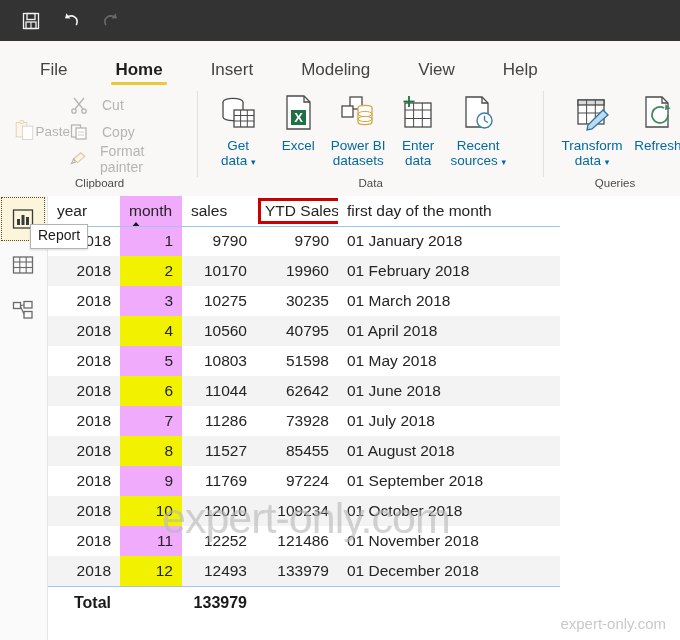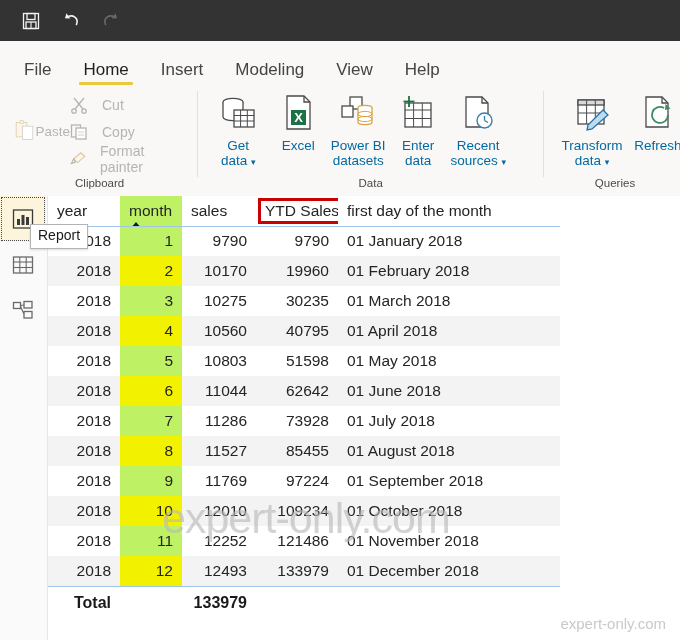--- a/index.html
+++ b/index.html
@@ -22,27 +22,27 @@
   .tb-btn{
     width:34px;height:30px;display:flex;align-items:center;justify-content:center;
     cursor:pointer;
   }
   .tb-btn svg{display:block;}
 
   
   .ribbon{ background:#f9f8f7; height:155px; position:relative; }
   .tabs{
     display:flex; align-items:flex-end; height:44px;
-    padding-left:8px; gap:0px;
+    padding-left:24px; gap:16px;
   }
   .tab{
     font-size:17px; color:#444; padding:0 16px 7px 16px;
     position:relative; cursor:pointer; line-height:1;
   }
-  .tab.active{ color:#201f1e; font-weight:normal;text-align:right; }
+  .tab.active{ color:#201f1e; font-weight:bold;text-align:right; }
   .tab.active:after{
     content:""; position:absolute; left:12px; right:12px; bottom:0;
     height:3px; background:#e8c93c; border-radius:1px;
   }
   .groups{
     display:flex; align-items:flex-start; height:108px;
     padding-left:8px; position:relative;
   }
   .group{ position:relative; height:108px; display:flex; flex-direction:column; }
   .group-body{ display:flex; flex:1; align-items:flex-start; padding-top:6px; }
@@ -117,21 +117,21 @@
   }
   th.c-year, td.c-year{ width:72px; text-align:right; }
   th.c-month, td.c-month{ width:62px; text-align:right; }
   th.c-sales, td.c-sales{ width:74px; text-align:right; }
   th.c-ytd,   td.c-ytd  { width:82px; text-align:right; }
   th.c-day,   td.c-day  { width:222px; text-align:left; padding-left:8px; }
   th.c-year, th.c-month, th.c-sales, th.c-ytd, th.c-day{ text-align:left; }
   th{ height:46px; vertical-align:top; padding-top:4px; position:relative; }
 
   thead tr{ border-bottom:1px solid #9fc6e8; }
-  .hl-col{ background:#bef264; }
+  .hl-col{ background:#f0abfc; }
   .hl-cell{ background:#ffff00; }
 
   .sortmark{
     position:absolute; left:10px; top:26px;
     width:0;height:0;border-left:6px solid transparent;border-right:6px solid transparent;
     border-bottom:7px solid #1a1a1a;
   }
   .hdr-box{
     position:relative; display:inline-block;
   }

